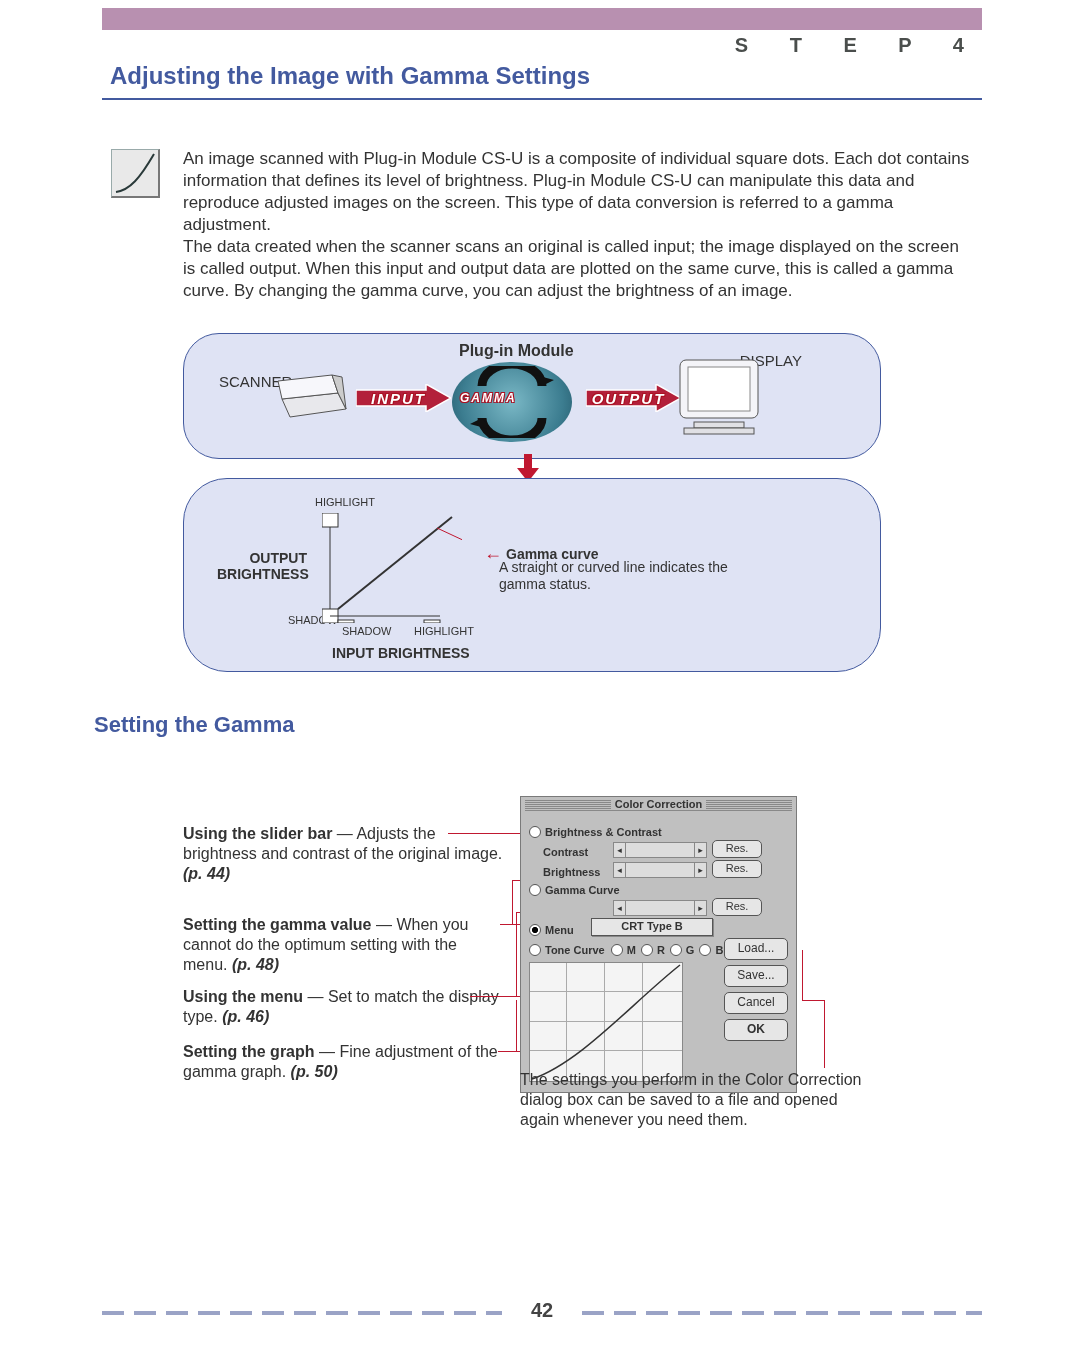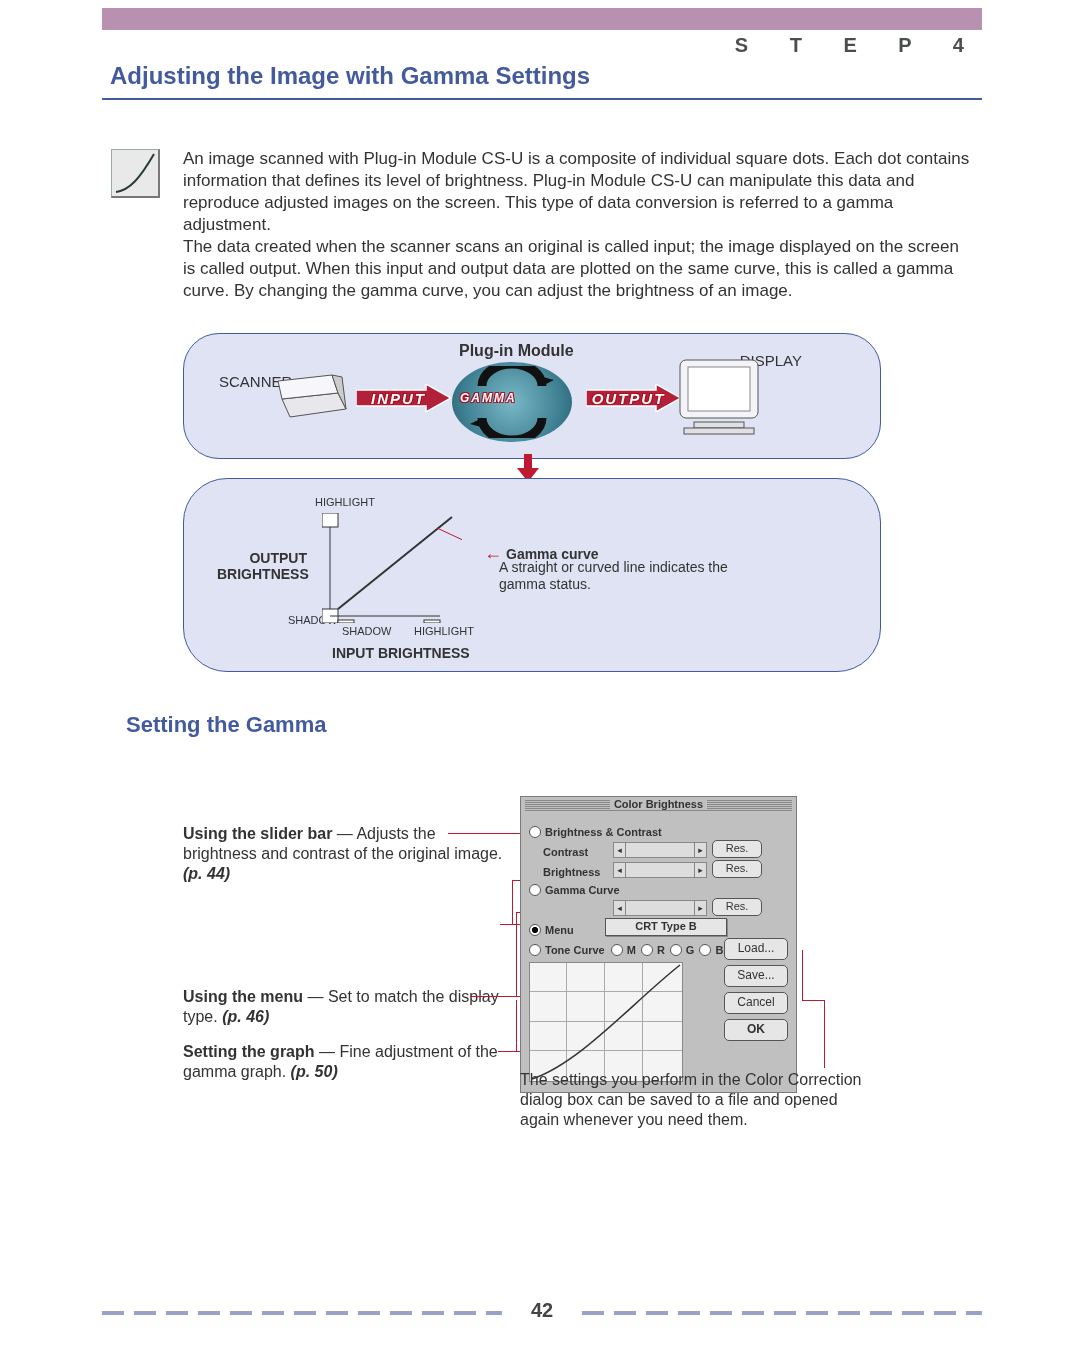--- a/index.html
+++ b/index.html
@@ -38,21 +38,21 @@
   .d2 .graph{position:absolute;top:34px;left:138px;width:140px;height:110px}
   .hl{position:absolute;top:17px;left:131px;font-size:11px}
   .sh1{position:absolute;top:135px;left:104px;font-size:11px}
   .sh2{position:absolute;top:146px;left:158px;font-size:11px}
   .hl2{position:absolute;top:146px;left:230px;font-size:11px}
   .axisLabelH{position:absolute;bottom:10px;left:148px;font-weight:700;font-size:14px}
   .gammaArrow{position:absolute;top:64px;left:300px;font-weight:700;font-size:14px}
   .gammaArrow .carrow{color:#c01830;font-size:18px;margin-right:4px}
   .gammaDesc{position:absolute;top:80px;left:315px;width:240px;font-size:14px;line-height:17px}
   
-  .sec2{position:absolute;top:712px;left:126px;font-weight:700;color:#435a9f;font-size:22px}
+  .sec2{position:absolute;top:712px;left:94px;font-weight:700;color:#435a9f;font-size:22px}
   .sec2desc{position:absolute;top:740px;left:183px;right:108px;font-size:17px;line-height:21px}
   .method{position:absolute;left:183px;width:320px;font-size:16px;line-height:20px}
   .method .mt{font-weight:700}
   .method .pg{font-weight:700;font-style:italic}
   .m1{top:824px} .m2{top:915px} .m3{top:987px} .m4{top:1042px}
   .connector{position:absolute;border-top:1px solid #c01830}
   
   .panel{position:absolute;top:796px;left:520px;width:275px;border:1px solid #7a7a7a;background:#c0c0c0;font-family:Geneva,Verdana,sans-serif;font-size:11px}
   .panel .titlebar{height:17px;position:relative}
   .panel .titlebar .lines{position:absolute;top:3px;left:4px;right:4px;height:11px;background:repeating-linear-gradient(to bottom,#888 0,#888 1px,#c0c0c0 1px,#c0c0c0 2px)}
@@ -175,40 +175,41 @@
     <div class="sh2">SHADOW</div>
     <div class="hl2">HIGHLIGHT</div>
     <div class="axisLabelH">INPUT BRIGHTNESS</div>
     <div class="gammaArrow"><span class="carrow">←</span><span>Gamma curve</span></div>
     <div class="gammaDesc">A straight or curved line indicates the gamma status.</div>
   </div>
 
   <div class="sec2">Setting the Gamma</div>
 
   <div class="method m1"><span class="mt">Using the slider bar</span><span> — Adjusts the brightness and contrast of the original image.  </span><span class="pg">(p. 44)</span></div>
+  <div class="method m2"><span class="mt">Setting the gamma value</span><span> — When you cannot do the optimum setting with the menu.  </span><span class="pg">(p. 48)</span></div>
   <div class="method m3"><span class="mt">Using the menu</span><span> — Set to match the display type.  </span><span class="pg">(p. 46)</span></div>
   <div class="method m4"><span class="mt">Setting the graph</span><span> — Fine adjustment of the gamma graph.  </span><span class="pg">(p. 50)</span></div>
 
   <div class="connector redline" style="top:833px;left:448px;width:80px"></div>
   <div class="connector redline" style="top:924px;left:500px;width:28px"></div>
   <div class="leadV" style="top:880px;left:512px;height:44px"></div>
   <div class="connector redline" style="top:880px;left:512px;width:16px"></div>
   <div class="connector redline" style="top:996px;left:470px;width:58px"></div>
   <div class="leadV" style="top:912px;left:516px;height:84px"></div>
   <div class="connector redline" style="top:912px;left:516px;width:12px"></div>
   <div class="connector redline" style="top:1051px;left:498px;width:30px"></div>
   <div class="leadV" style="top:1000px;left:516px;height:52px"></div>
   <div class="leadV" style="top:950px;left:802px;height:50px"></div>
   <div class="connector redline" style="top:1000px;left:802px;width:22px"></div>
   <div class="leadV" style="top:1000px;left:824px;height:68px"></div>
 
   <div class="panel">
     <div class="titlebar">
       <div class="lines"></div>
-      <div class="cap"><span>Color Brightness</span></div>
+      <div class="cap"><span>Color Correction</span></div>
     </div>
     <div class="body">
       <div class="row rad">
           <span class="radio"></span>
           <span>Brightness &amp; Contrast</span>
         </div>
       <div class="row" style="padding-left:14px">
         <span class="sr">Contrast</span>
         <span class="slider">
             <span class="al">◂</span>
@@ -231,21 +232,21 @@
       <div class="row" style="padding-left:14px">
         <span class="sr"></span>
         <span class="slider">
             <span class="al">◂</span>
             <span class="ar">▸</span>
           </span>
         <span class="btn">Res.</span>
       </div>
       <div class="row rad">
           <span class="radio on"></span>
-          <span style="width:60px;display:inline-block">Menu</span>
+          <span style="width:46px;display:inline-block">Menu</span>
         <span class="menuBox">CRT Type B</span>
       </div>
       <div class="row rad">
           <span class="radio"></span>
           <span style="margin-right:6px">Tone Curve</span>
         <span class="rgrp">
           <span class="r">
               <span class="radio"></span>
               <span>M</span>
             </span>

